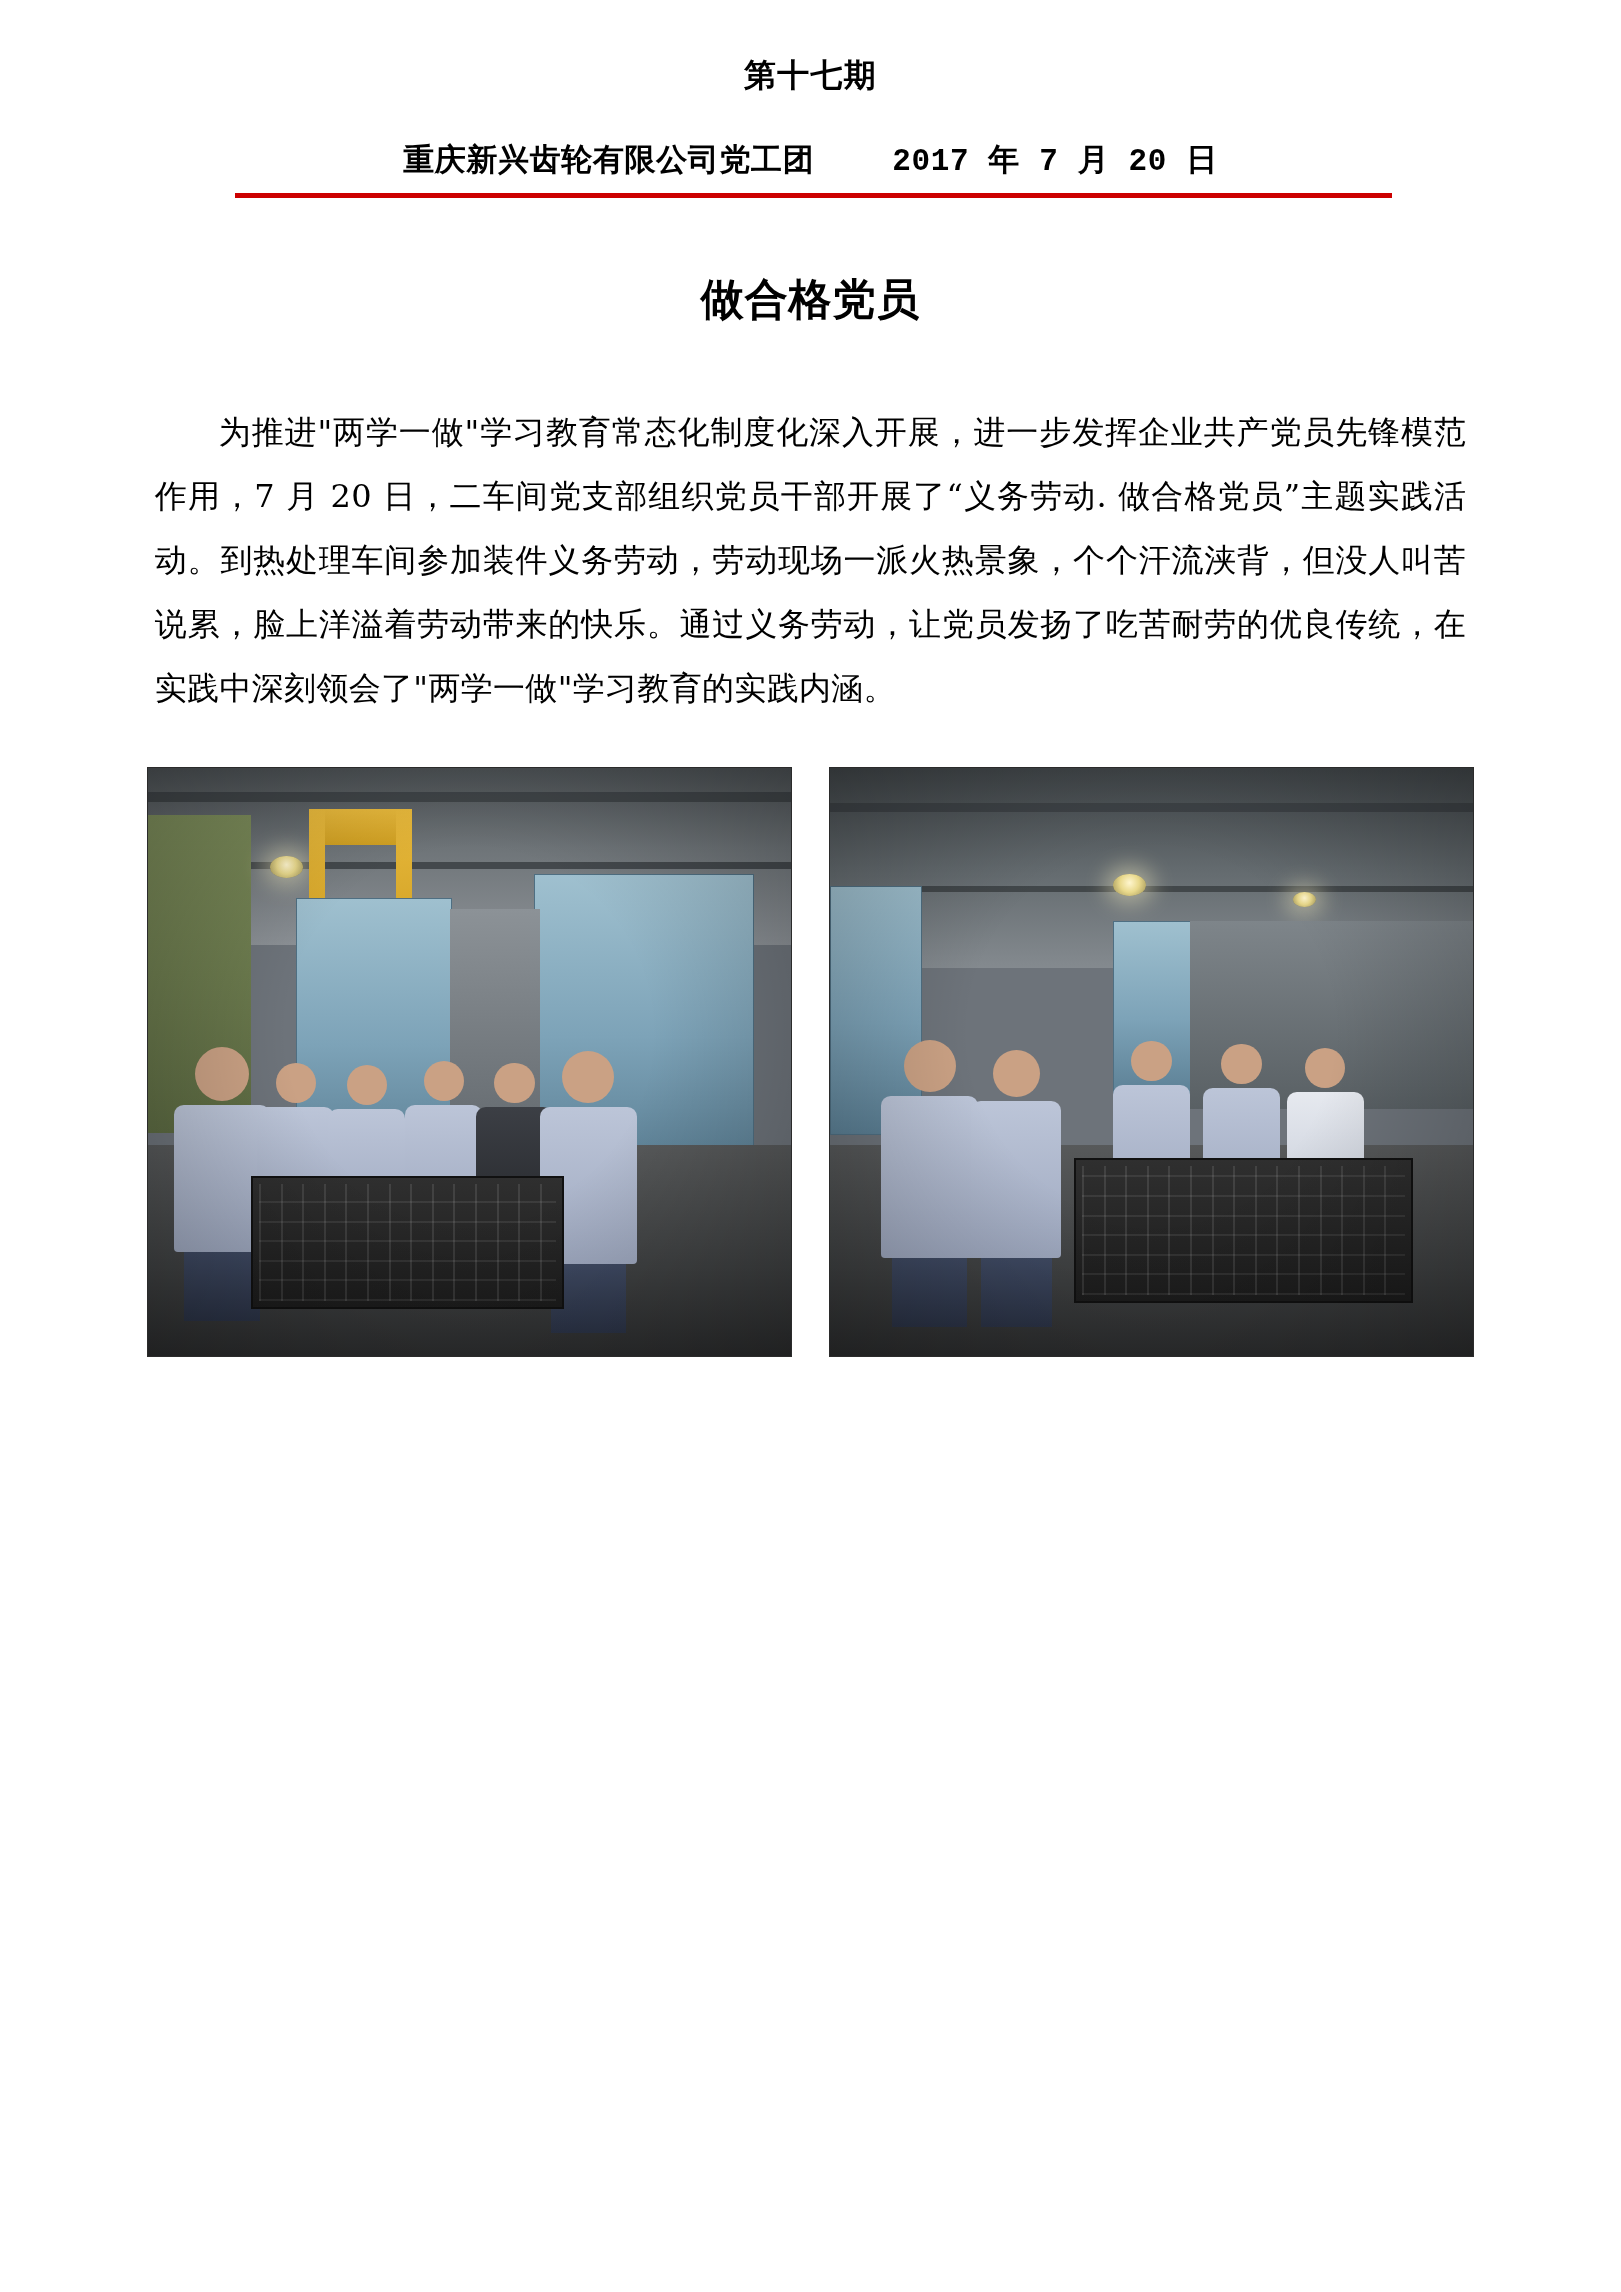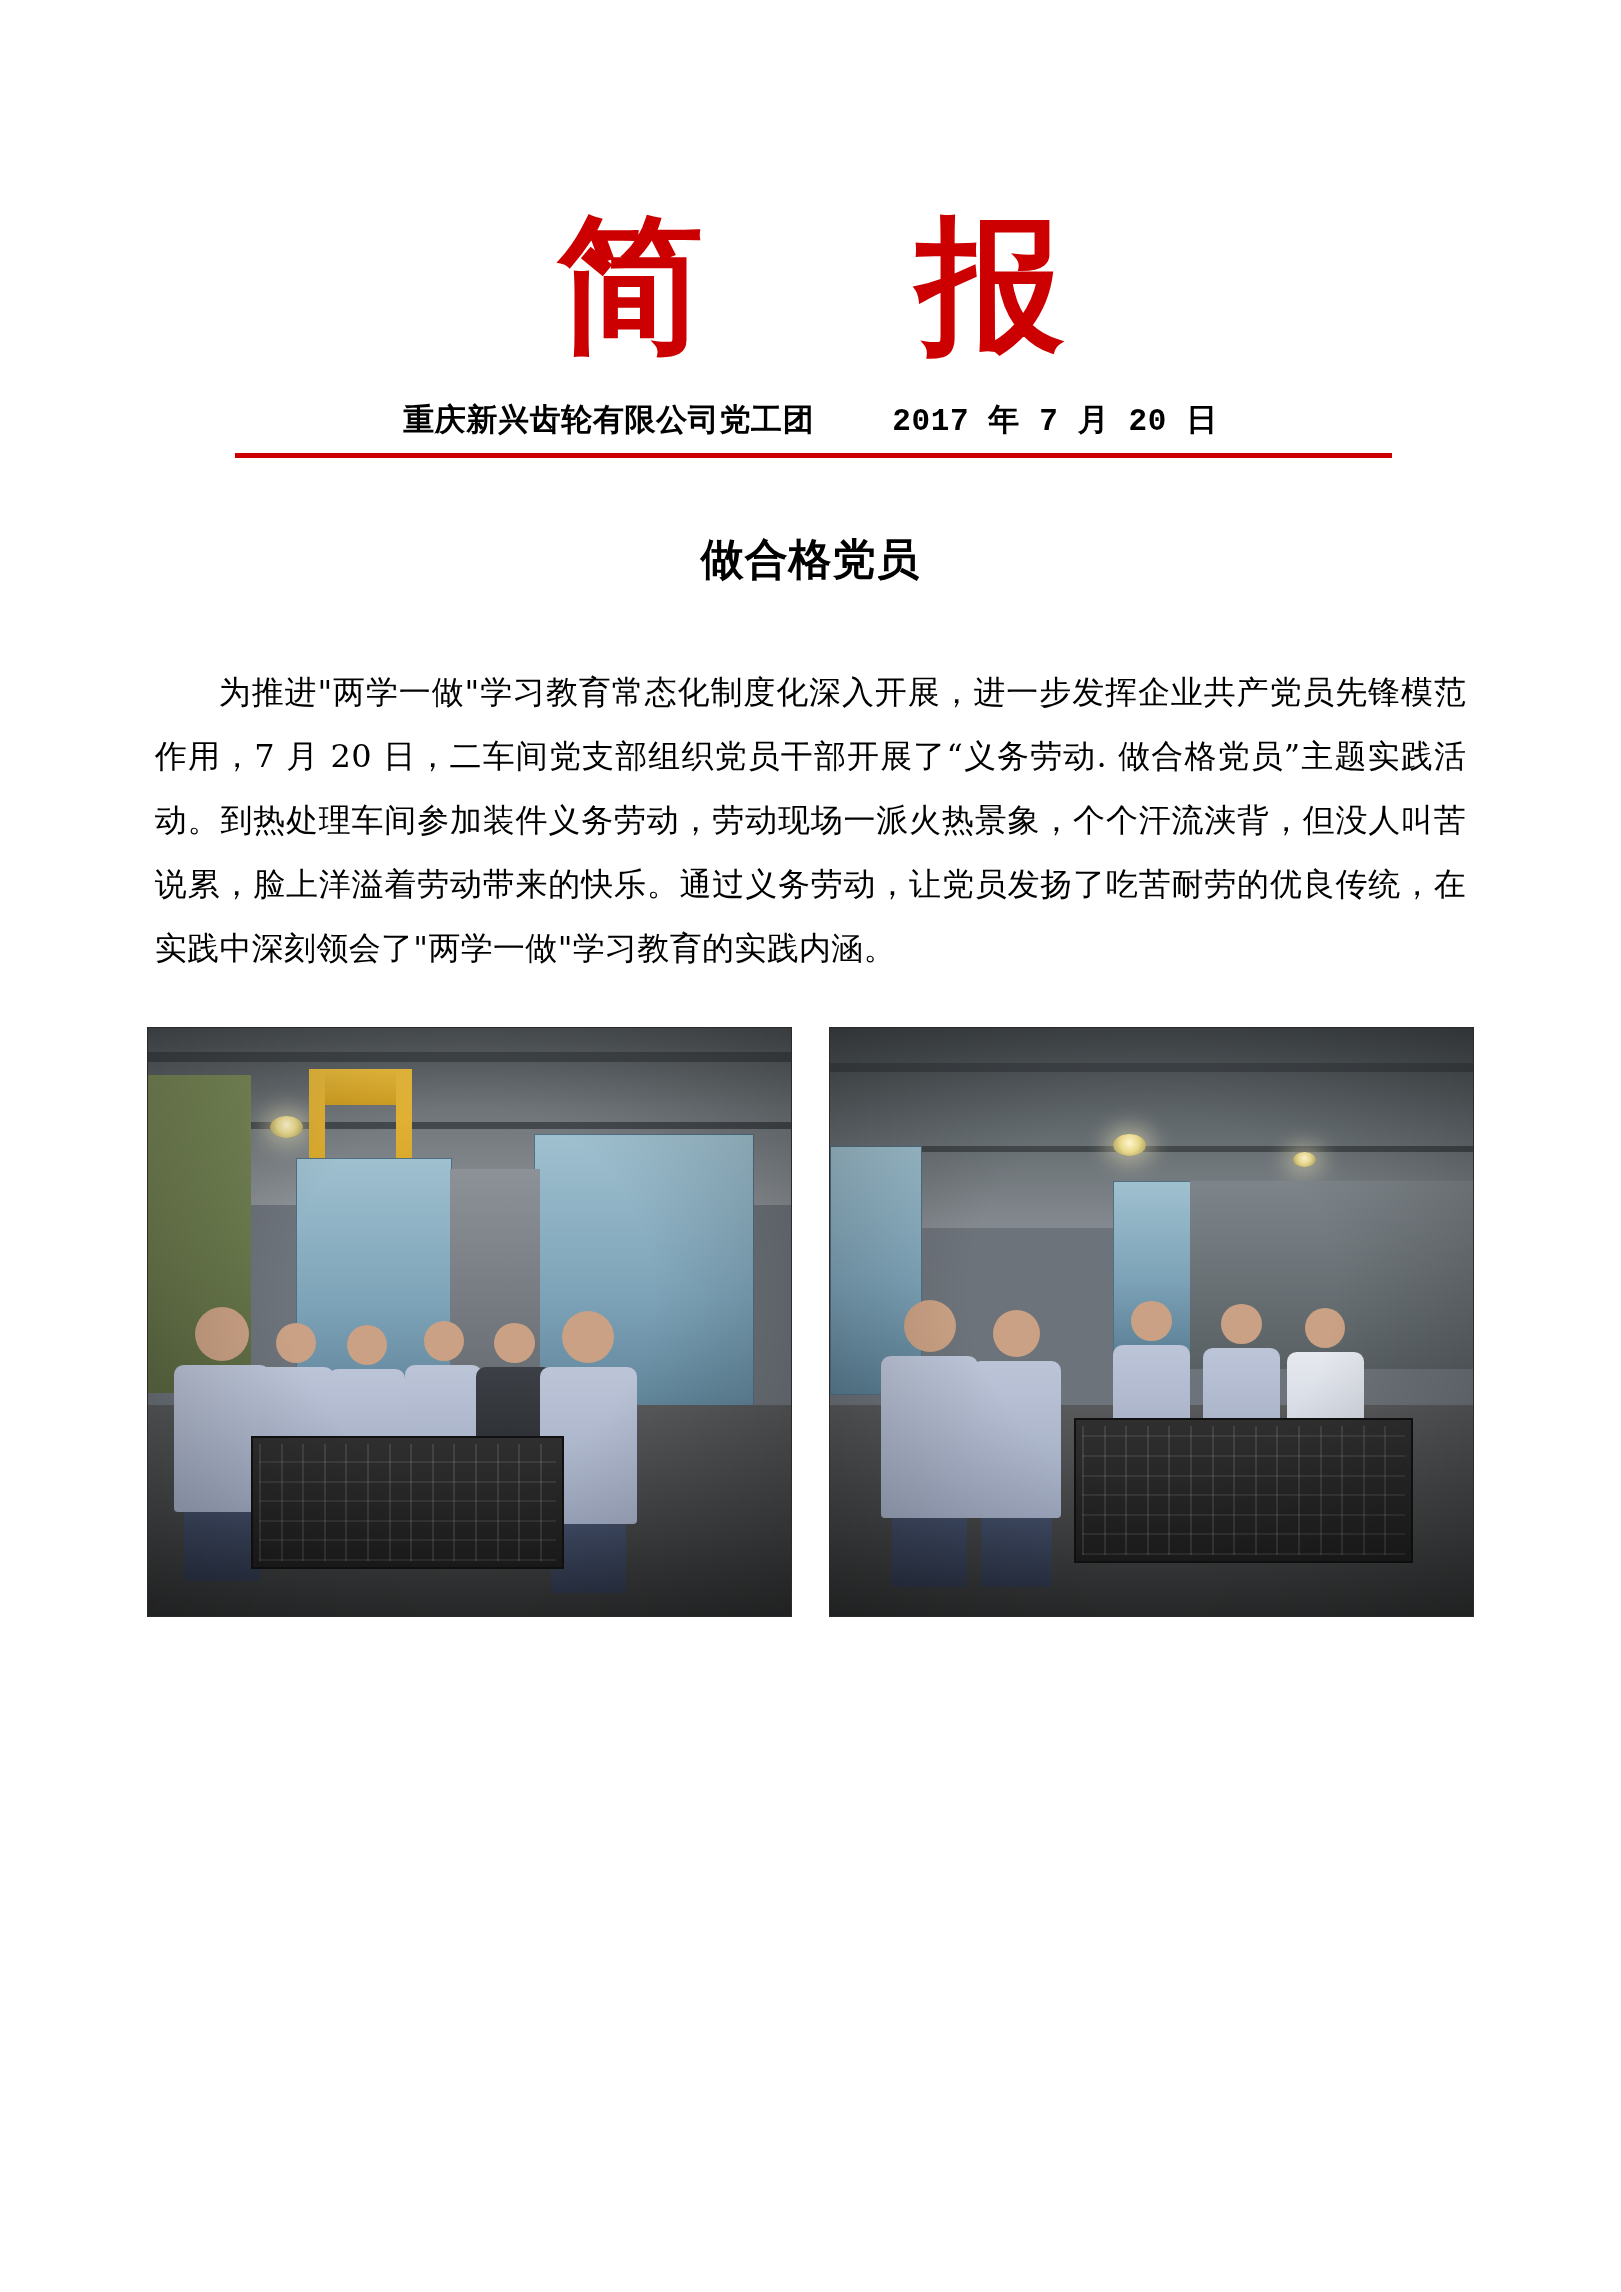--- a/index.html
+++ b/index.html
@@ -199,22 +199,22 @@
   .vignette {
     position: absolute; inset: 0;
     background: radial-gradient(ellipse at 50% 45%, rgba(0,0,0,0) 40%, rgba(0,0,0,.28) 100%);
   }
 </style>
 </head>
 <body>
 
 <div class="page">
 
-  <div class="masthead">简 报</div>
-
+
+  <div class="issue">第十七期</div>
 
   <div class="headline-row">
     <span class="org-name">重庆新兴齿轮有限公司党工团</span>
     <span class="issue-date">2017 年 7 月 20 日</span>
   </div>
 
   <div class="red-rule"></div>
 
   <div class="article-title">
     <span class="line1">做合格党员</span>

